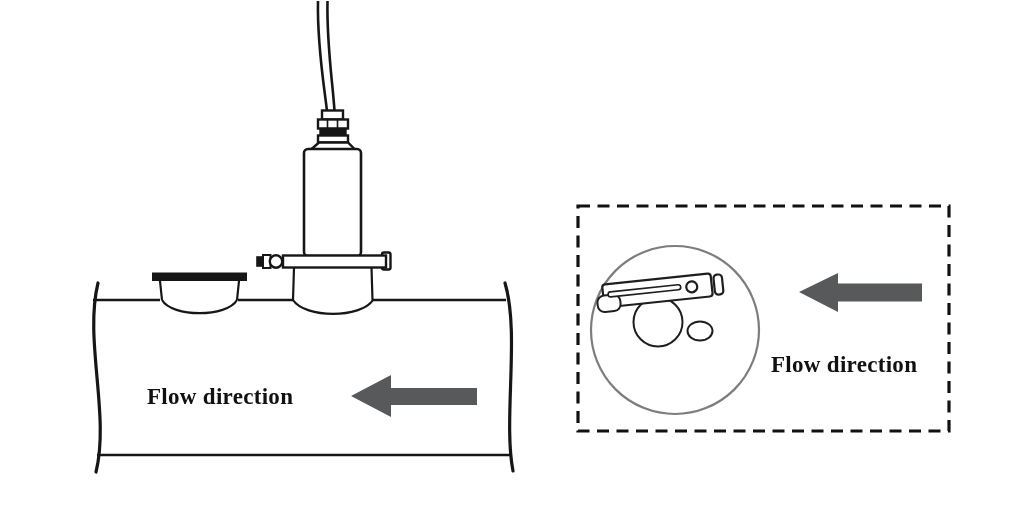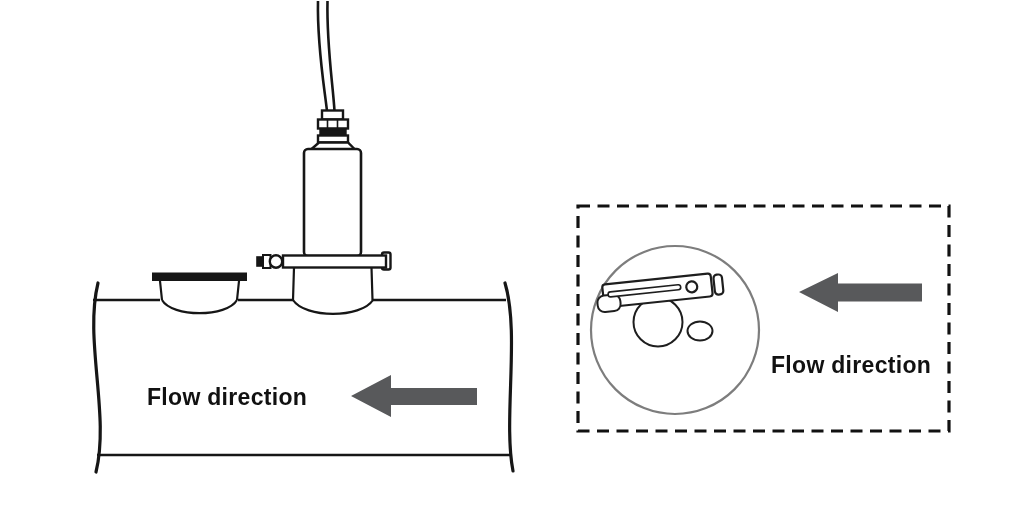--- a/index.html
+++ b/index.html
@@ -15,21 +15,21 @@
     overflow: hidden;
     font-family: "Liberation Sans", sans-serif;
   }
   .stage svg {
     position: absolute;
     left: 0;
     top: 0;
   }
   .flow-label {
     position: absolute;
-    font-family: Liberation Sans, sans-serif;
+    font-family: Liberation Serif, serif;
     font-weight: bold;
     font-size: 23px;
     color: #111111;
     white-space: nowrap;
     letter-spacing: 0.3px;
   }
   .flow-label.side { left: 147px; top: 384px; }
   .flow-label.top  { left: 771px; top: 352px; }
 </style>
 </head>

